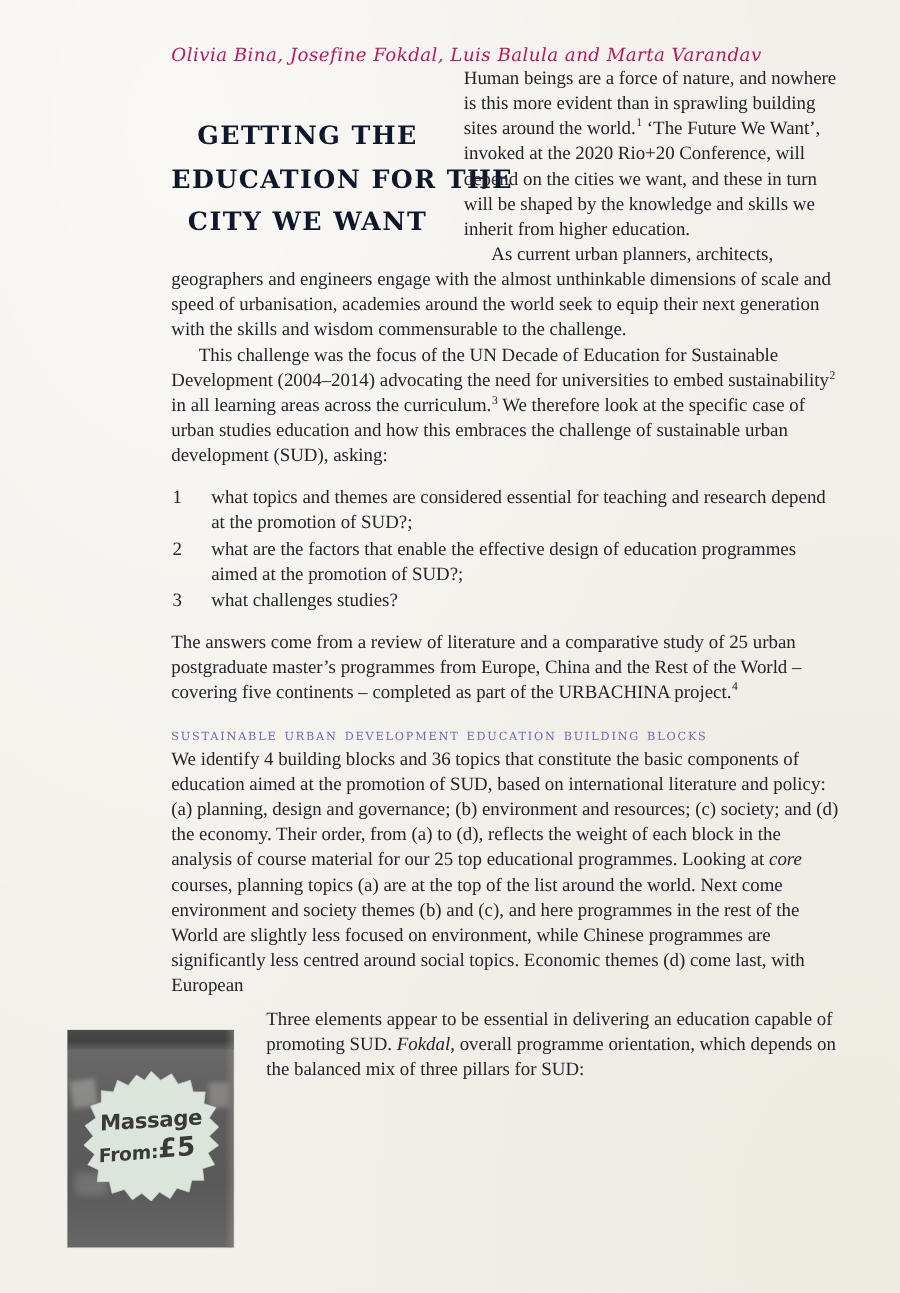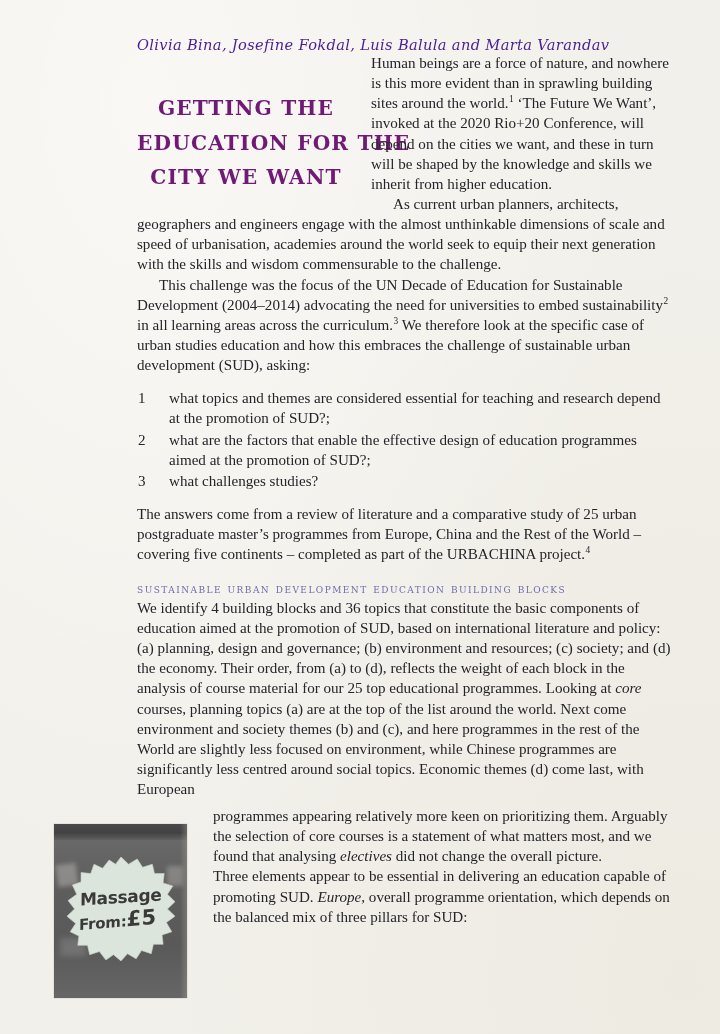--- a/index.html
+++ b/index.html
@@ -32,37 +32,37 @@
     top: 0;
     width: 537px;
   }
 
   
   .authors {
     font-family: "DejaVu Serif", "Liberation Serif", serif;
     font-style: italic;
     font-size: 14.6px;
     letter-spacing: 0.35px;
-    color: #4c1d95;
+    color: #be185d;
     margin-top: 36px;
     white-space: nowrap;
   }
 
   
   .title-block {
     float: left;
     width: 218px;
     margin: 38px 16px 4px 0;
     text-align: center;
     font-family: "DejaVu Serif", "Liberation Serif", serif;
     font-weight: bold;
     font-size: 20.2px;
     line-height: 1.72;
     letter-spacing: 1.15px;
-    color: #701a75;
+    color: #0f172a;
     text-transform: uppercase;
   }
   .title-block .tline { display: block; white-space: nowrap; }
 
   
   p.body {
     margin: 0;
     font-size: 15.1px;
     line-height: 1.335;
     text-align: left;
@@ -271,17 +271,16 @@
       </svg>
       <div class="sign-text">
         <div class="sign-line1">Massage</div>
         <div class="sign-line2"><span>From:</span><span class="price">£5</span></div>
       </div>
     </div>
   </div>
 </div>
 
 <div class="after-photo">
-  <p class="body"><span>programmes appearing relatively more keen on prioritizing them. Arguably the selection of core courses is a statement of what matters most, and we found that analysing </span><em>electives</em><span> did not change the overall picture.</span></p>
-
-
-  <p class="body"><span>Three elements appear to be essential in delivering an education capable of promoting SUD. </span><em>Europe</em><span>, overall programme orientation, which depends on the balanced mix of three pillars for SUD:</span></p>
+
+
+  <p class="body"><span>Three elements appear to be essential in delivering an education capable of promoting SUD. </span><em>Fokdal</em><span>, overall programme orientation, which depends on the balanced mix of three pillars for SUD:</span></p>
 </div>
 
 </body></html>

